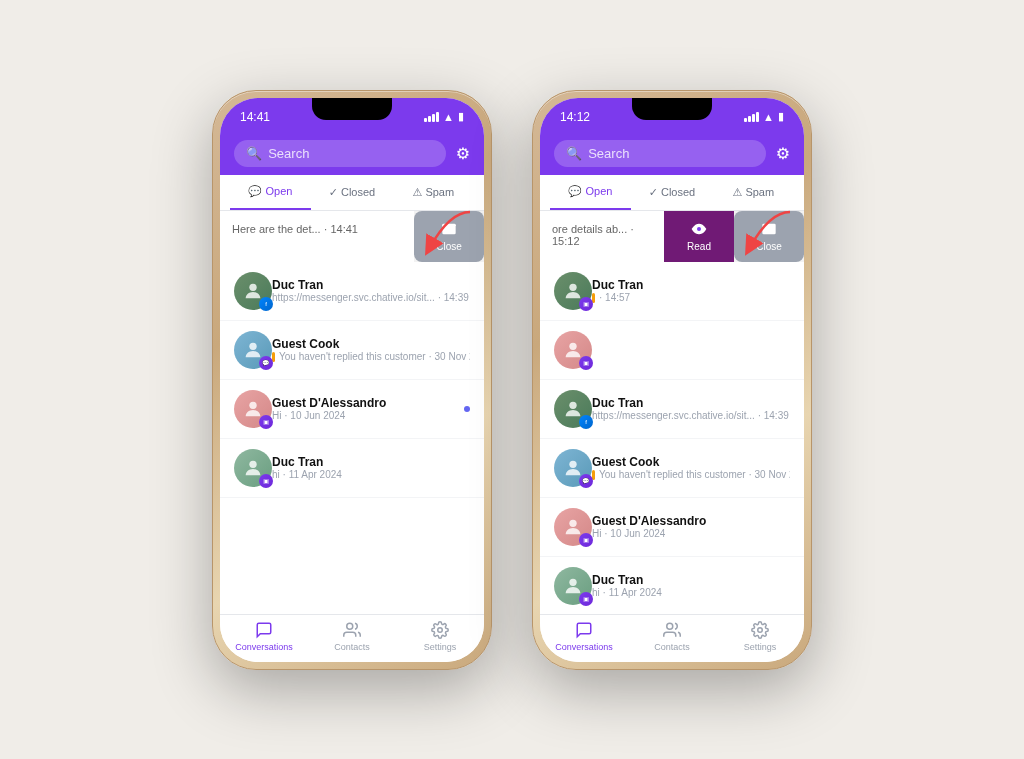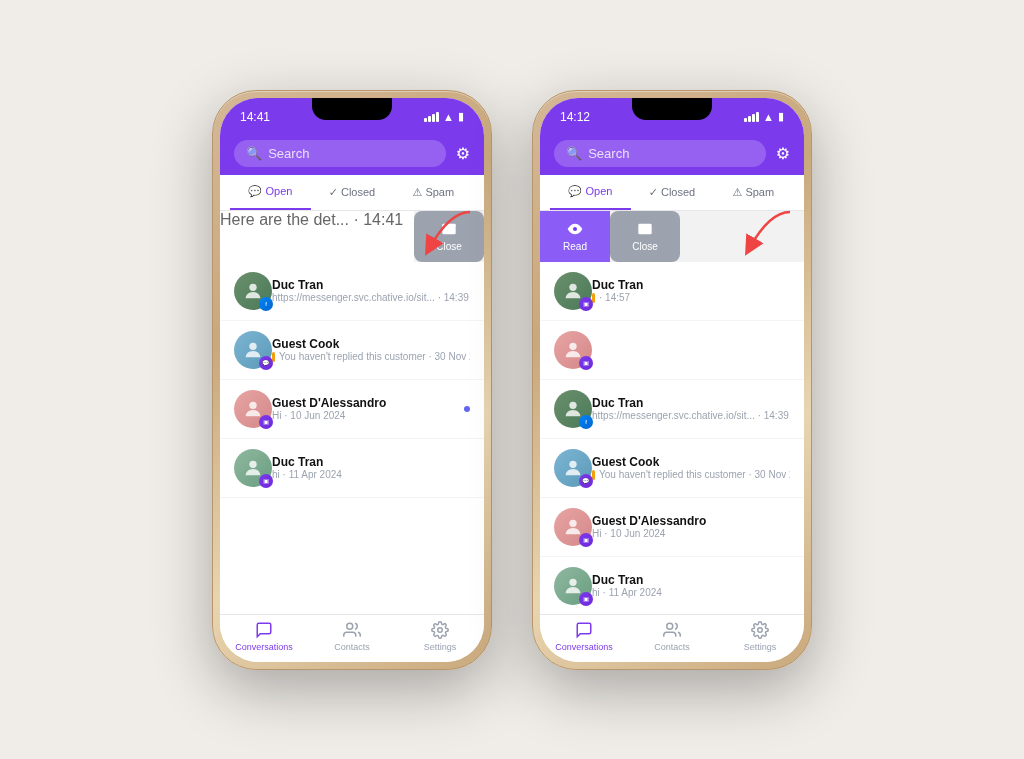--- a/index.html
+++ b/index.html
@@ -125,41 +125,41 @@
     }
 
     .action-overlay {
       background: rgba(0,0,0,0.05);
       display: flex;
       overflow: hidden;
     }
 
     .preview-text {
       flex: 1;
-      padding: 0;
-      font-size: 16px;
+      padding: 12px;
+      font-size: 11px;
       color: #666;
       background: #fff;
     }
 
     .action-btn {
       width: 70px;
       display: flex;
       flex-direction: column;
       align-items: center;
       justify-content: center;
       padding: 10px 6px;
       gap: 4px;
       font-size: 10px;
       color: white;
     }
 
     .action-btn.unread { background: #7c3aed; }
     .action-btn.close { background: #9ca3af; border-radius: 8px; }
-    .action-btn.read { background: #8b5cf6; }
+    .action-btn.read { background: #701a75; }
 
     .action-btn svg { width: 16px; height: 16px; fill: white; }
 
     .conversation-list {
       overflow-y: auto;
       flex: 1;
     }
 
     .conv-item {
       display: flex;
@@ -518,20 +518,21 @@
           <span>✓</span>
           <span>Closed</span>
         </div>
         <div class="tab">
           <span>⚠</span>
           <span>Spam</span>
         </div>
       </div>
 
       <div class="action-overlay">
+        <div class="preview-text">ore details ab... · 15:12</div>
         <div class="action-btn read">
           <svg viewBox="0 0 24 24" fill="white">
               <path d="M1 12s4-8 11-8 11 8 11 8-4 8-11 8-11-8-11-8z"></path>
               <circle cx="12" cy="12" r="3" fill="#7c3aed"></circle>
             </svg>
           <span>Read</span>
         </div>
         <div class="action-btn close">
           <svg viewBox="0 0 24 24" fill="white">
               <path d="M20 4H4a2 2 0 00-2 2v12a2 2 0 002 2h16a2 2 0 002-2V6a2 2 0 00-2-2z"></path>

